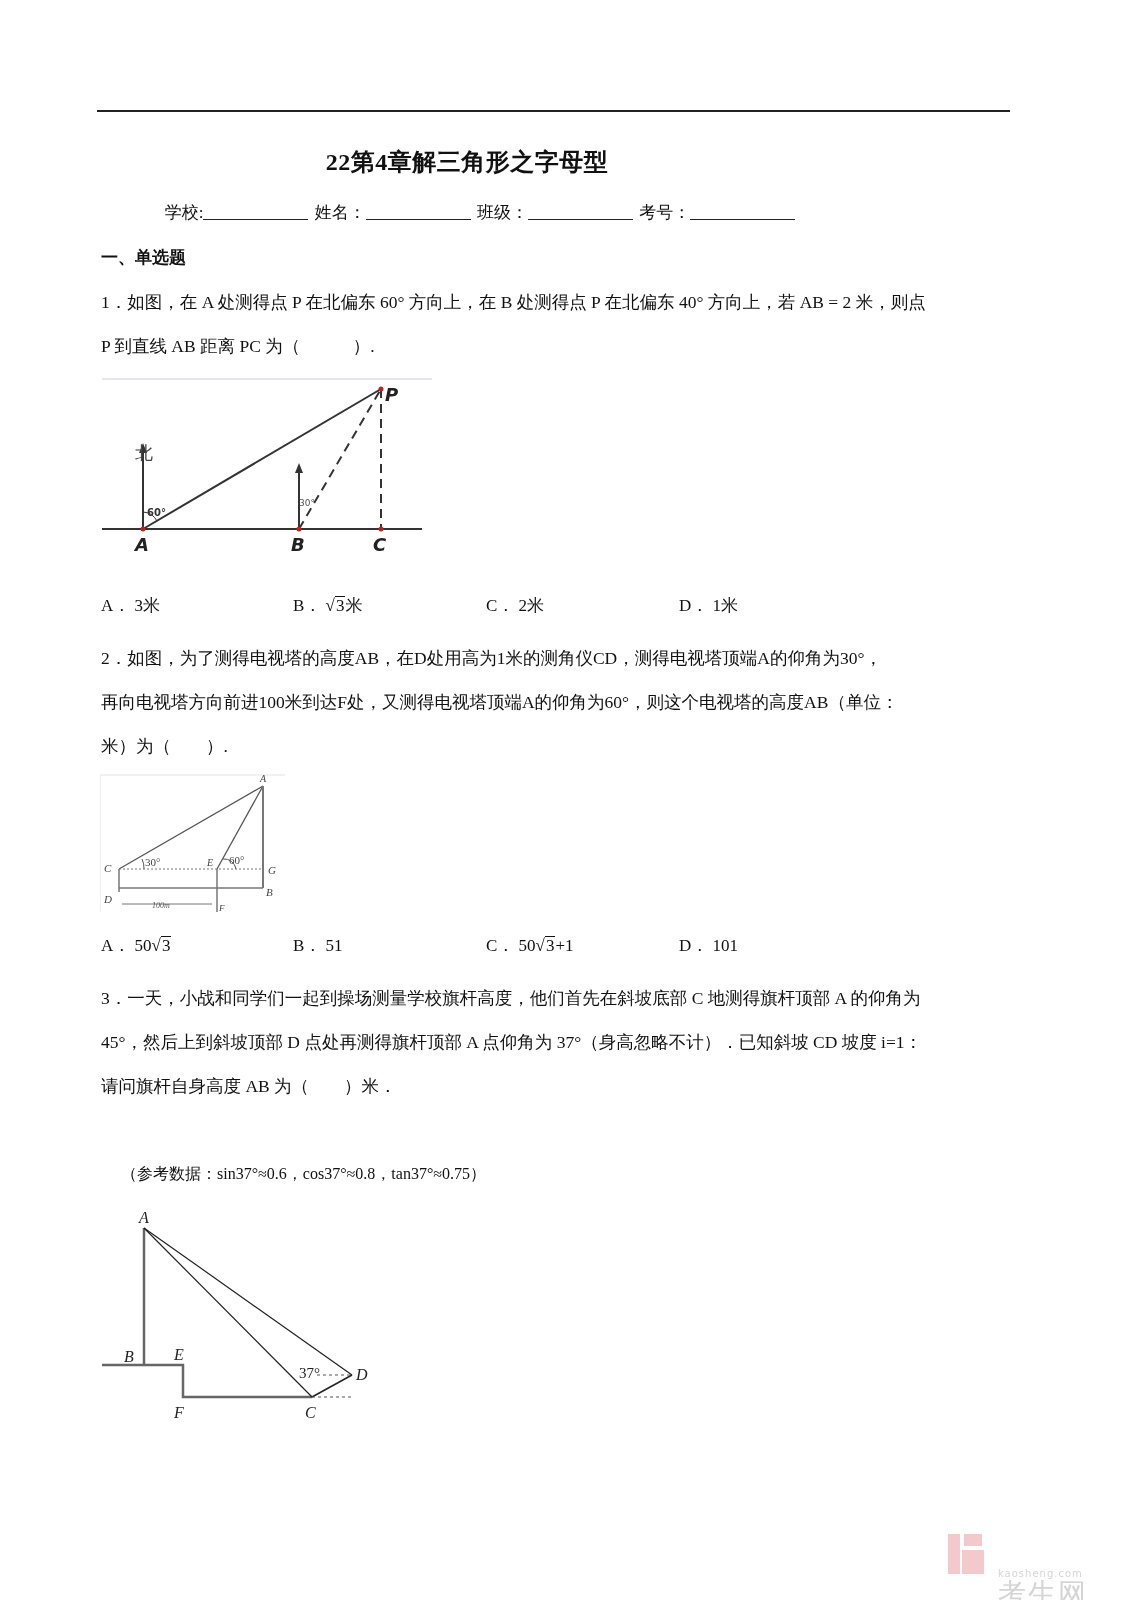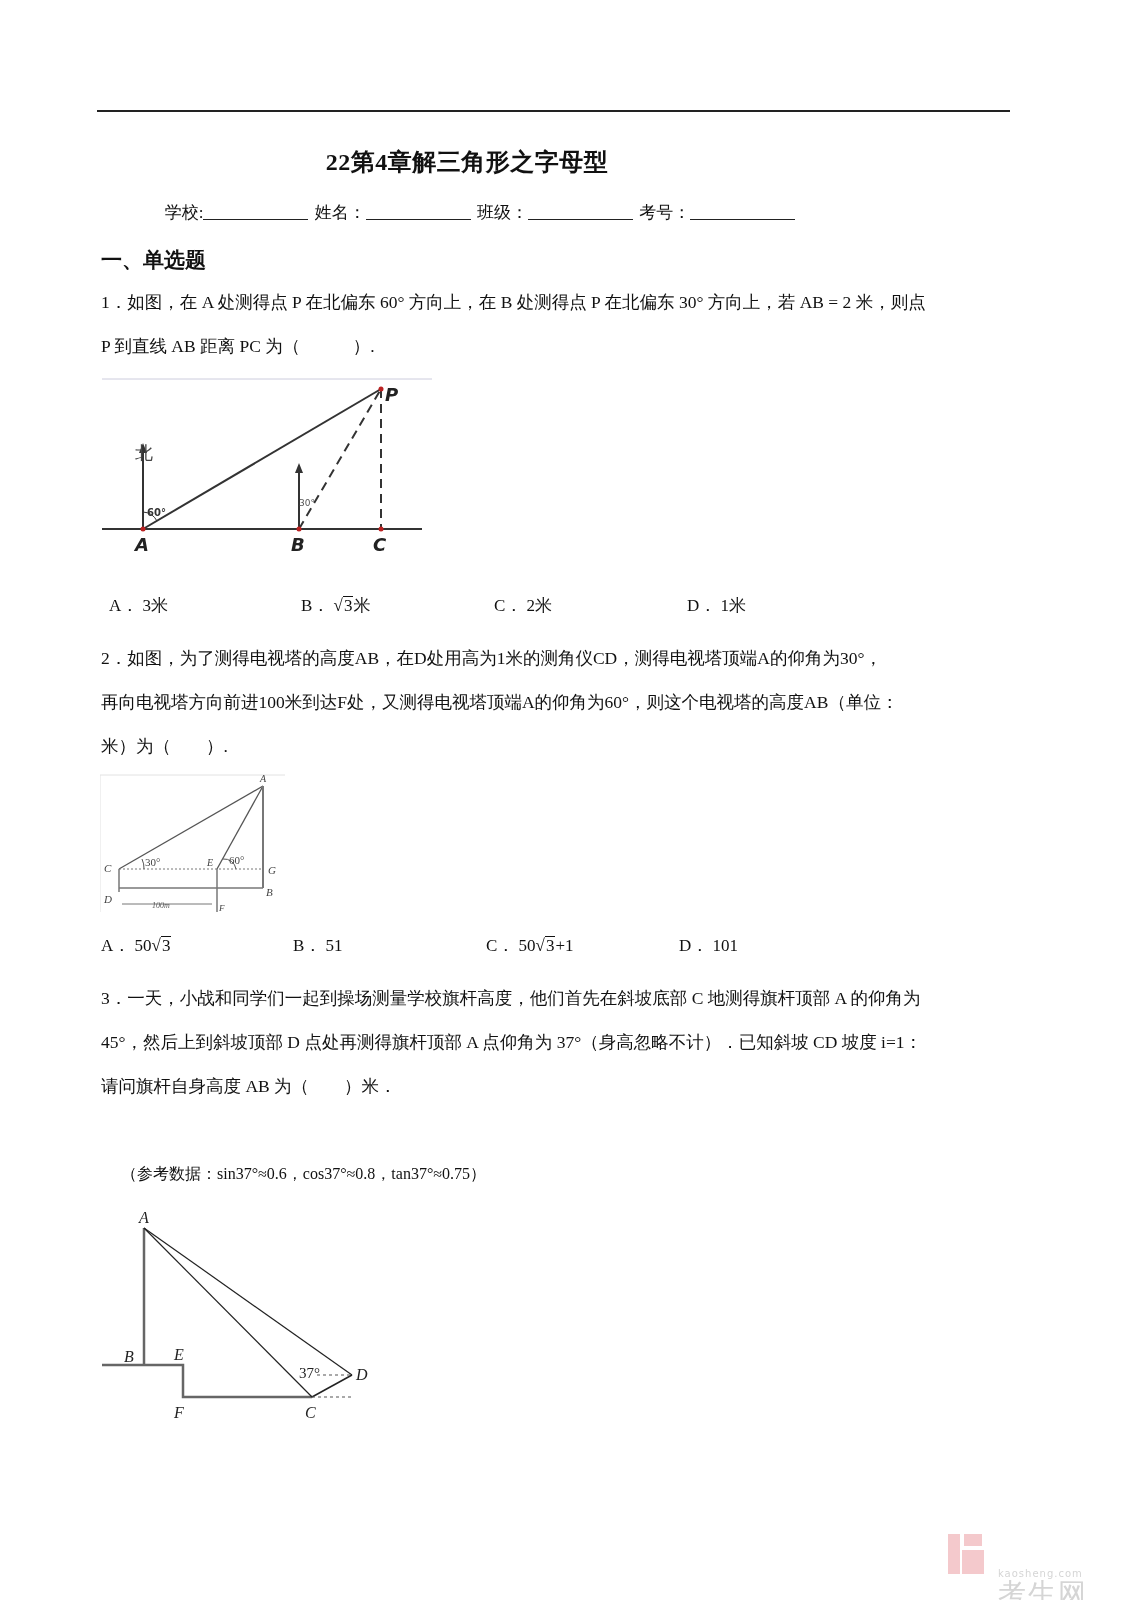--- a/index.html
+++ b/index.html
@@ -3,21 +3,21 @@
 <meta charset="utf-8">
 <style>
   html, body { margin: 0; padding: 0; background: #ffffff; }
   body { width: 1131px; height: 1600px; position: relative; overflow: hidden;
          font-family: "Liberation Serif", "DejaVu Serif", serif; color: #111; }
   .rule { position: absolute; left: 97px; top: 110px; width: 913px; height: 2px; background: #222; }
   .title { position: absolute; top: 146px; left: 0; width: 934px; text-align: center;
            font-size: 24px; font-weight: bold; letter-spacing: 0.5px; }
   .info { position: absolute; top: 201px; left: 0; width: 962px; text-align: center; font-size: 17px; }
   .info .blank { display: inline-block; width: 105px; border-bottom: 1px solid #222; height: 18px; vertical-align: -2px; margin-right: 2px; }
-  .section { position: absolute; top: 246px; left: 101px; font-size: 21px; font-weight: bold; }
+  .section { position: absolute; top: 246px; left: 101px; font-size: 17px; font-weight: bold; }
   .q { position: absolute; left: 101px; width: 910px; font-size: 17.5px; line-height: 44px; }
   .opts { position: absolute; left: 101px; width: 700px; font-size: 17px; height: 30px; }
   .opt { position: absolute; top: 0; }
   .fig { position: absolute; }
   .wm { position: absolute; left: 948px; top: 1530px; width: 170px; height: 50px; }
   .wm-text { position: absolute; left: 998px; top: 1534px; font-family: "DejaVu Sans", sans-serif; font-size: 28px; color: #d5d5d5; letter-spacing: 2px; margin-top: 41px; }
   .wm-sub { position: absolute; left: 998px; top: 1568px; font-family: "DejaVu Sans", sans-serif; font-size: 10px; color: #d5d5d5; letter-spacing: 1px; }
   .sqrt { display: inline-block; border-top: 1px solid #111; padding: 0 1px; line-height: 18px; }
 </style>
 </head>
@@ -29,21 +29,21 @@
 <div class="info">
   <span>学校:</span><span class="blank"></span>
   <span>姓名：</span><span class="blank"></span>
   <span>班级：</span><span class="blank"></span>
   <span>考号：</span><span class="blank"></span>
 </div>
 
 <div class="section">一、单选题</div>
 
 <div class="q" style="top:280px;">
-  <div><span>1．</span><span>如图，在 A 处测得点 P 在北偏东 60° 方向上，在 B 处测得点 P 在北偏东 30° 方向上，若 AB = 2 米，则点</span></div>
+  <div><span>1．</span><span>如图，在 A 处测得点 P 在北偏东 60° 方向上，在 B 处测得点 P 在北偏东 40° 方向上，若 AB = 2 米，则点</span></div>
   <div>P 到直线 AB 距离 PC 为（　　　）.</div>
 </div>
 
 <svg class="fig" style="left:97px; top:375px;" width="340" height="185">
   <line x1="5" y1="4" x2="335" y2="4" stroke="#ccd" stroke-width="1"></line>
   <line x1="5" y1="154" x2="325" y2="154" stroke="#333" stroke-width="2"></line>
   <line x1="46" y1="154" x2="46" y2="75" stroke="#333" stroke-width="2"></line>
   <polygon points="46,68 42,78 50,78" fill="#333"></polygon>
   <line x1="202" y1="154" x2="202" y2="95" stroke="#333" stroke-width="2"></line>
   <polygon points="202,88 198,98 206,98" fill="#333"></polygon>
@@ -57,21 +57,21 @@
   <circle cx="284" cy="14" r="2.5" fill="#b22"></circle>
   <text x="38" y="84" font-size="18" fill="#444" font-family="DejaVu Sans, sans-serif">北</text>
   <text x="50" y="141" font-size="10" fill="#333" font-family="DejaVu Sans, sans-serif" font-weight="bold">60°</text>
   <text x="202" y="131" font-size="9" fill="#555" font-family="DejaVu Sans, sans-serif">30°</text>
   <text x="38" y="176" font-size="18" font-weight="bold" font-style="italic" fill="#222" font-family="DejaVu Sans, sans-serif">A</text>
   <text x="194" y="176" font-size="18" font-weight="bold" font-style="italic" fill="#222" font-family="DejaVu Sans, sans-serif">B</text>
   <text x="276" y="176" font-size="18" font-weight="bold" font-style="italic" fill="#222" font-family="DejaVu Sans, sans-serif">C</text>
   <text x="288" y="26" font-size="18" font-weight="bold" font-style="italic" fill="#222" font-family="DejaVu Sans, sans-serif">P</text>
 </svg>
 
-<div class="opts" style="top:594px;margin-left:8px;">
+<div class="opts" style="top:594px;">
   <div class="opt" style="left:0;"><span>A．</span> <span>3米</span></div>
   <div class="opt" style="left:192px;"><span>B．</span> √<span class="sqrt">3</span><span>米</span></div>
   <div class="opt" style="left:385px;"><span>C．</span> <span>2米</span></div>
   <div class="opt" style="left:578px;"><span>D．</span> <span>1米</span></div>
 </div>
 
 <div class="q" style="top:636px;">
   <div><span>2．</span><span>如图，为了测得电视塔的高度AB，在D处用高为1米的测角仪CD，测得电视塔顶端A的仰角为30°，</span></div>
   <div>再向电视塔方向前进100米到达F处，又测得电视塔顶端A的仰角为60°，则这个电视塔的高度AB（单位：</div>
   <div>米）为（　　）.</div>

